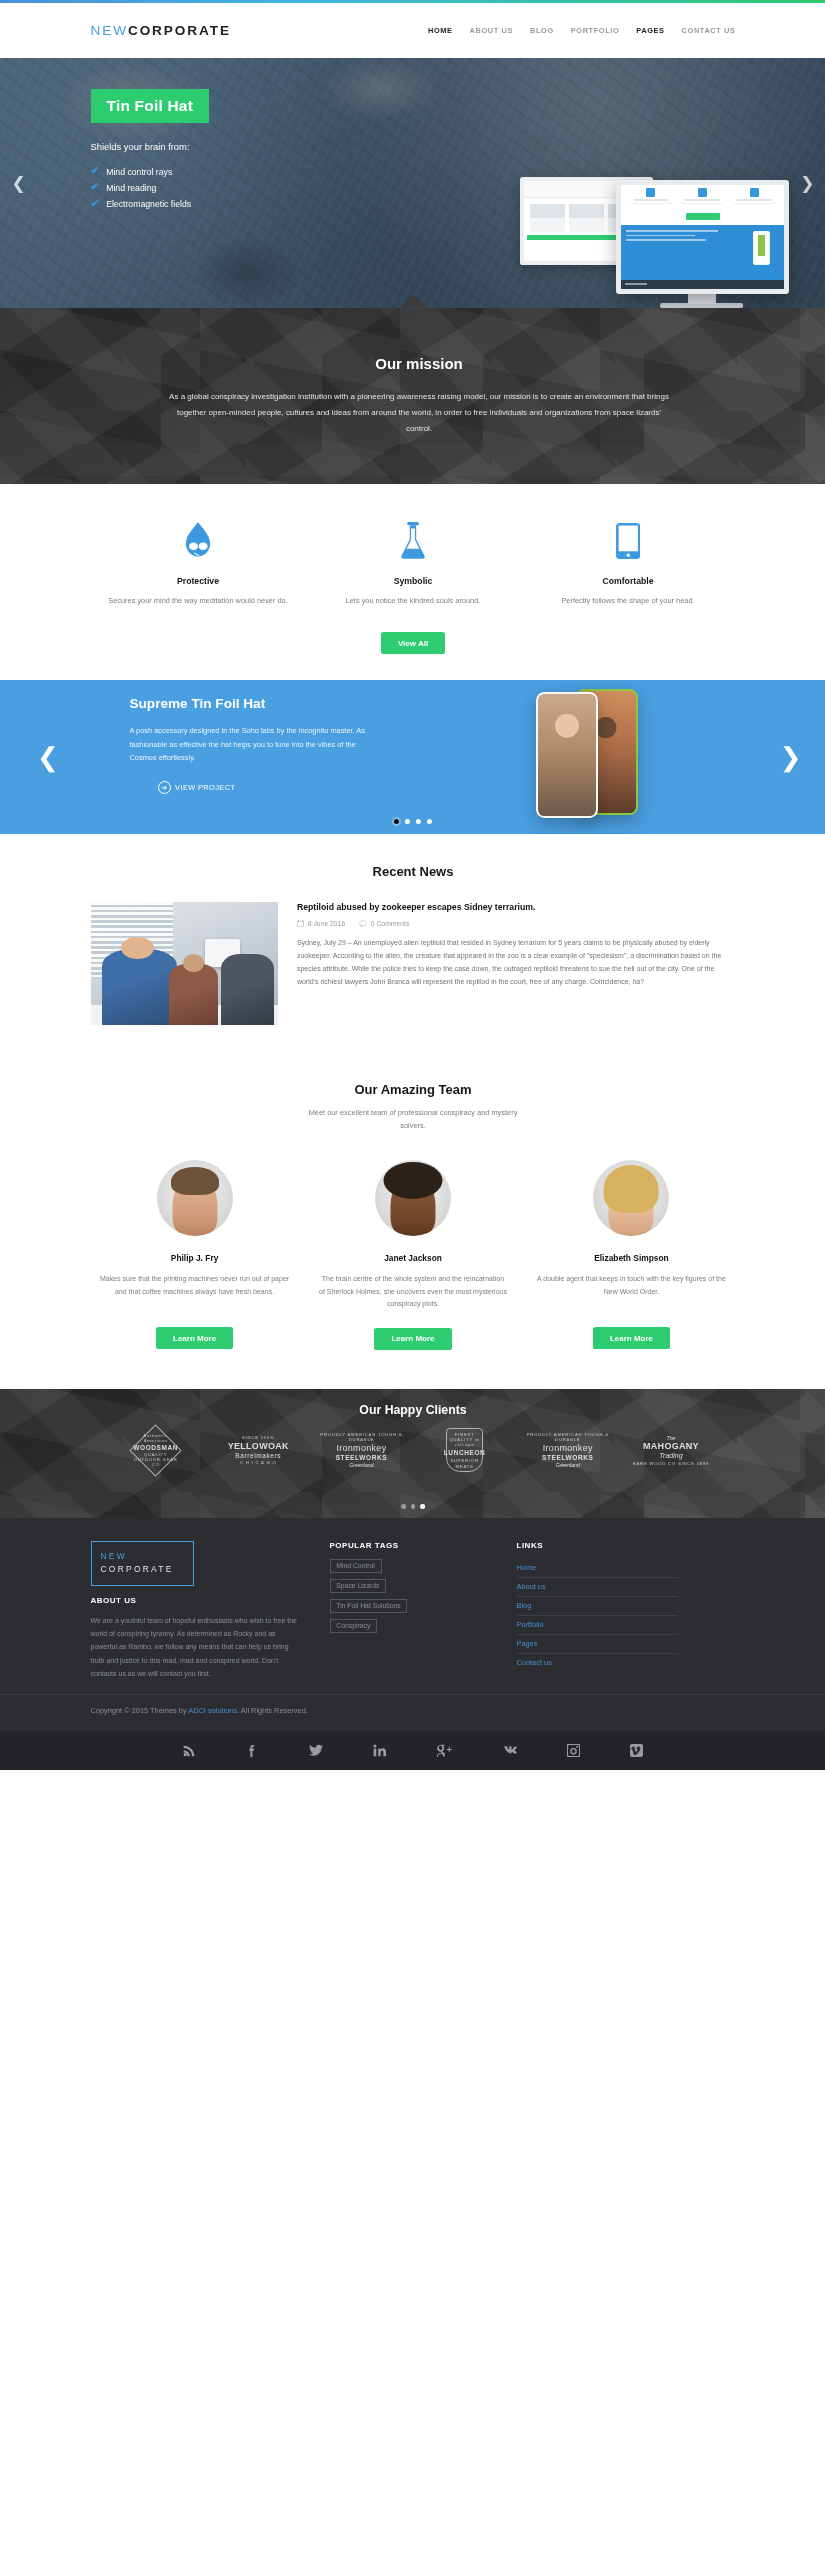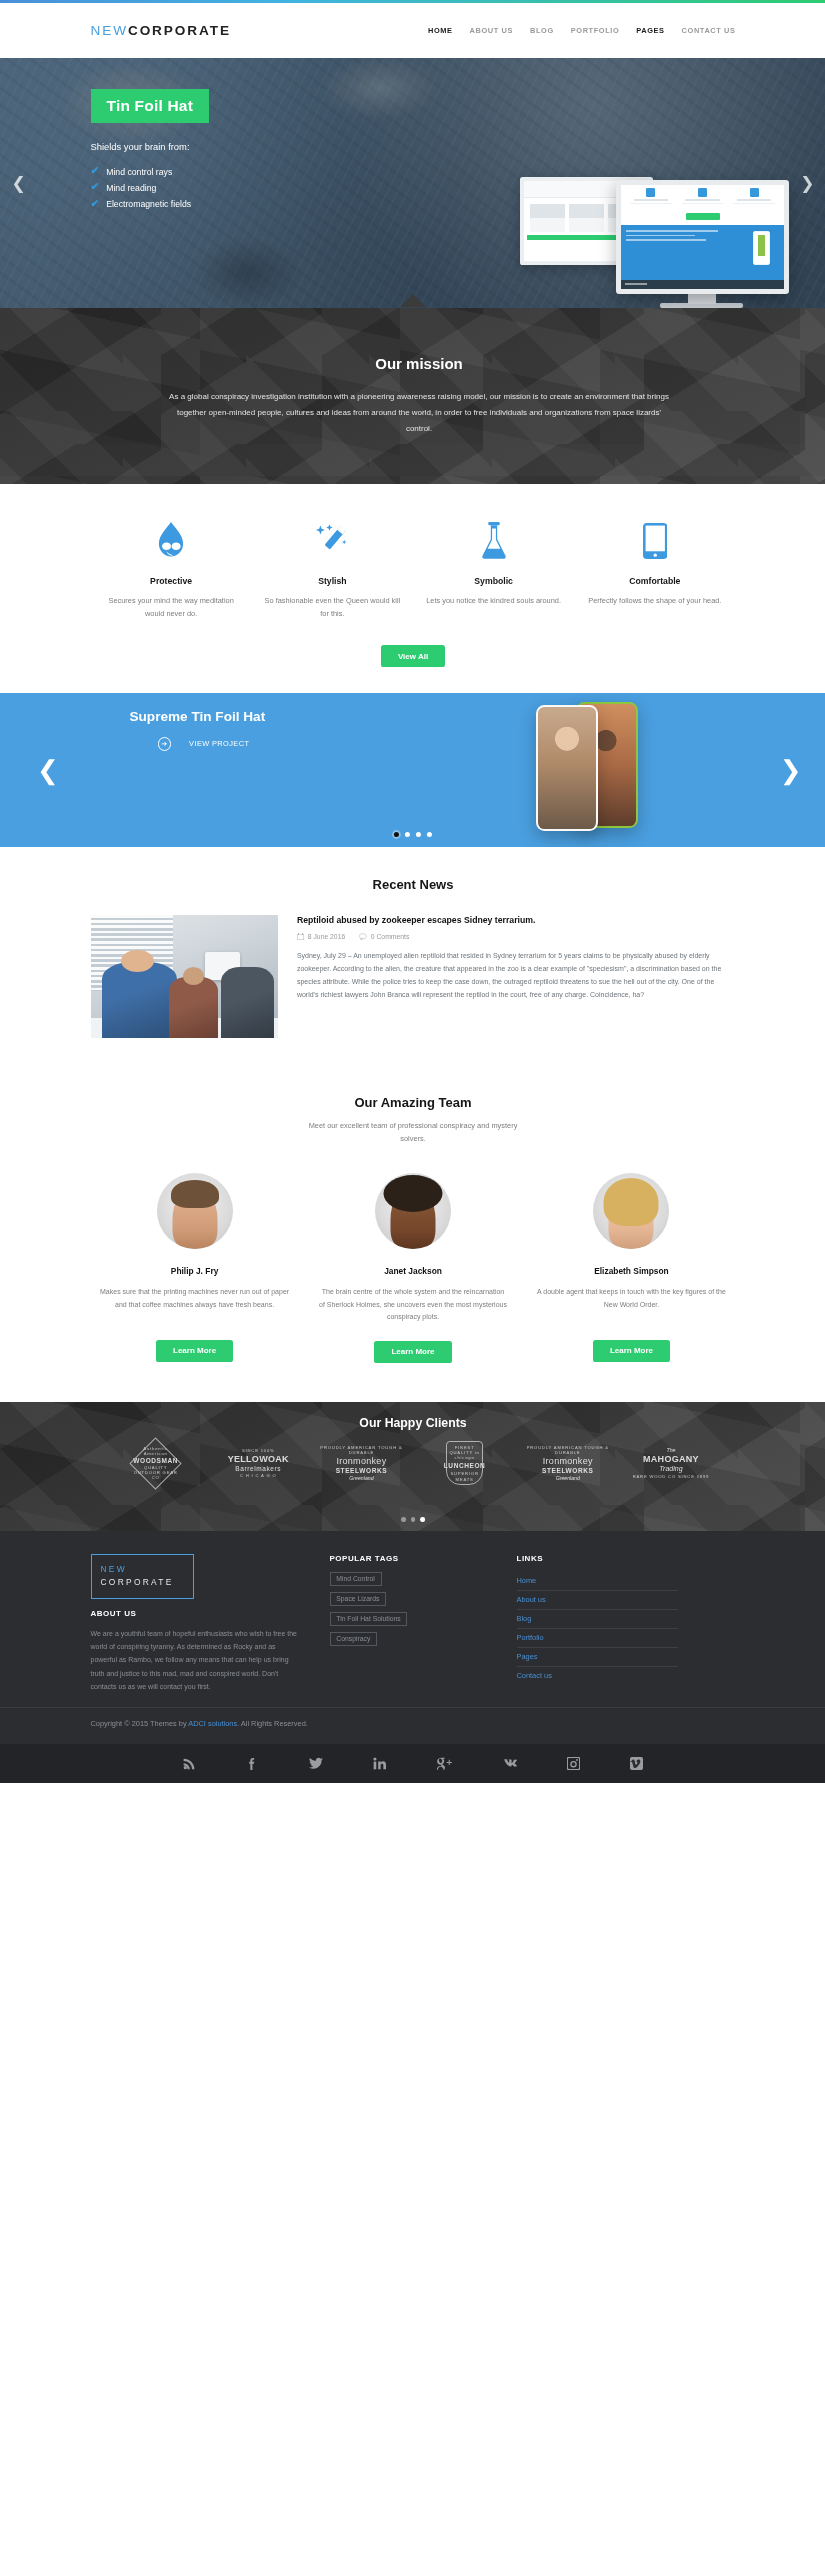--- a/index.html
+++ b/index.html
@@ -133,21 +133,21 @@
     font-size:8px; font-weight:700; padding:6.5px 17px; border-radius:2.6px; cursor:pointer;
     font-family:"Liberation Sans", sans-serif;
   }
 
   
   .showcase { background:#4a9fe0; position:relative; height:154px; overflow:hidden; }
   .showcase .wrap { height:100%; }
   .sc-text { position:absolute; left:39px; top:16px; width:245px; }
   .sc-text h2 { color:#fff; font-size:13.6px; font-weight:700; margin-bottom:13px; }
   .sc-text p { color:#eaf4fd; font-size:7.4px; line-height:1.85; margin-bottom:15.5px; }
-  .viewproj { display:flex; align-items:center; gap:18px; color:#fff; font-size:7.4px; letter-spacing:0.4px; cursor:pointer;padding-left:28px; }
+  .viewproj { display:flex; align-items:center; gap:4px; color:#fff; font-size:7.4px; letter-spacing:0.4px; cursor:pointer;padding-left:28px; }
   .viewproj .circ {
     width:13.6px; height:13.6px; border-radius:50%; border:1.3px solid #fff;
     display:flex; align-items:center; justify-content:center; font-size:7px; line-height:1;
   }
   .sc-phones{ position:absolute; right:58px; top:9px; width:142px; height:136px; }
   .ph {
     position:absolute; width:62px; height:126px; border-radius:8.4px; overflow:hidden;
     box-shadow:0 6.5px 17px rgba(0,0,0,.25);
   }
   .ph.white{ left:0; top:2.6px; background:#f2f2f2; border:2.6px solid #fafafa; }
@@ -388,33 +388,20 @@
               <ellipse cx="16" cy="38" rx="7" ry="6" fill="#fff"></ellipse>
               <ellipse cx="31" cy="38" rx="7" ry="6" fill="#fff"></ellipse>
               <path d="M16 46c1 5 6 8 11 6-4 0-8-2-11-6z" fill="#fff"></path>
             </svg>
         </div>
         <h3>Protective</h3>
         <p>Secures your mind the way meditation would never do.</p>
       </div>
       <div class="fcol">
         <div class="ficon">
-          <svg width="36" height="36" viewBox="0 0 56 56">
-              <rect x="28" y="2" width="11" height="40" rx="2" transform="rotate(40 33 22)"></rect>
-              <rect x="38" y="5" width="11" height="10" transform="rotate(40 43 10)" fill="#fff"></rect>
-              <path d="M10 4l2 5 5 2-5 2-2 5-2-5-5-2 5-2z"></path>
-              <path d="M24 2l1.4 3.6L29 7l-3.6 1.4L24 12l-1.4-3.6L19 7l3.6-1.4z"></path>
-              <path d="M47 26l1 2.6 2.6 1-2.6 1-1 2.6-1-2.6-2.6-1 2.6-1z"></path>
-            </svg>
-        </div>
-        <h3>Stylish</h3>
-        <p>So fashionable even the Queen would kill for this.</p>
-      </div>
-      <div class="fcol">
-        <div class="ficon">
           <svg width="30" height="37" viewBox="0 0 46 58">
               <rect x="14" y="0" width="18" height="5" rx="2"></rect>
               <path d="M18 5h10v22l13 26a3 3 0 0 1-2.6 4.5H7.6A3 3 0 0 1 5 53L18 27z"></path>
               <path d="M20 10h6v18l7 14H13l7-14z" fill="#fff"></path>
             </svg>
         </div>
         <h3>Symbolic</h3>
         <p>Lets you notice the kindred souls around.</p>
       </div>
       <div class="fcol">
@@ -432,20 +419,21 @@
     <div class="viewall-wrap">
       <button class="btn-green">View All</button>
     </div>
   </div>
 </section>
 
 <section class="showcase">
   <div class="wrap">
     <div class="sc-text">
       <h2>Supreme Tin Foil Hat</h2>
+      <p>A posh accessory designed in the Soho labs by the incognito master. As fashionable as effective the hat helps you to tune into the vibes of the Cosmos effortlessly.</p>
       <div class="viewproj">
         <span class="circ">➔</span>
         <span>VIEW PROJECT</span>
       </div>
     </div>
     <div class="sc-phones">
       <div class="ph green">
           <div class="scr"></div>
         </div>
       <div class="ph white">

